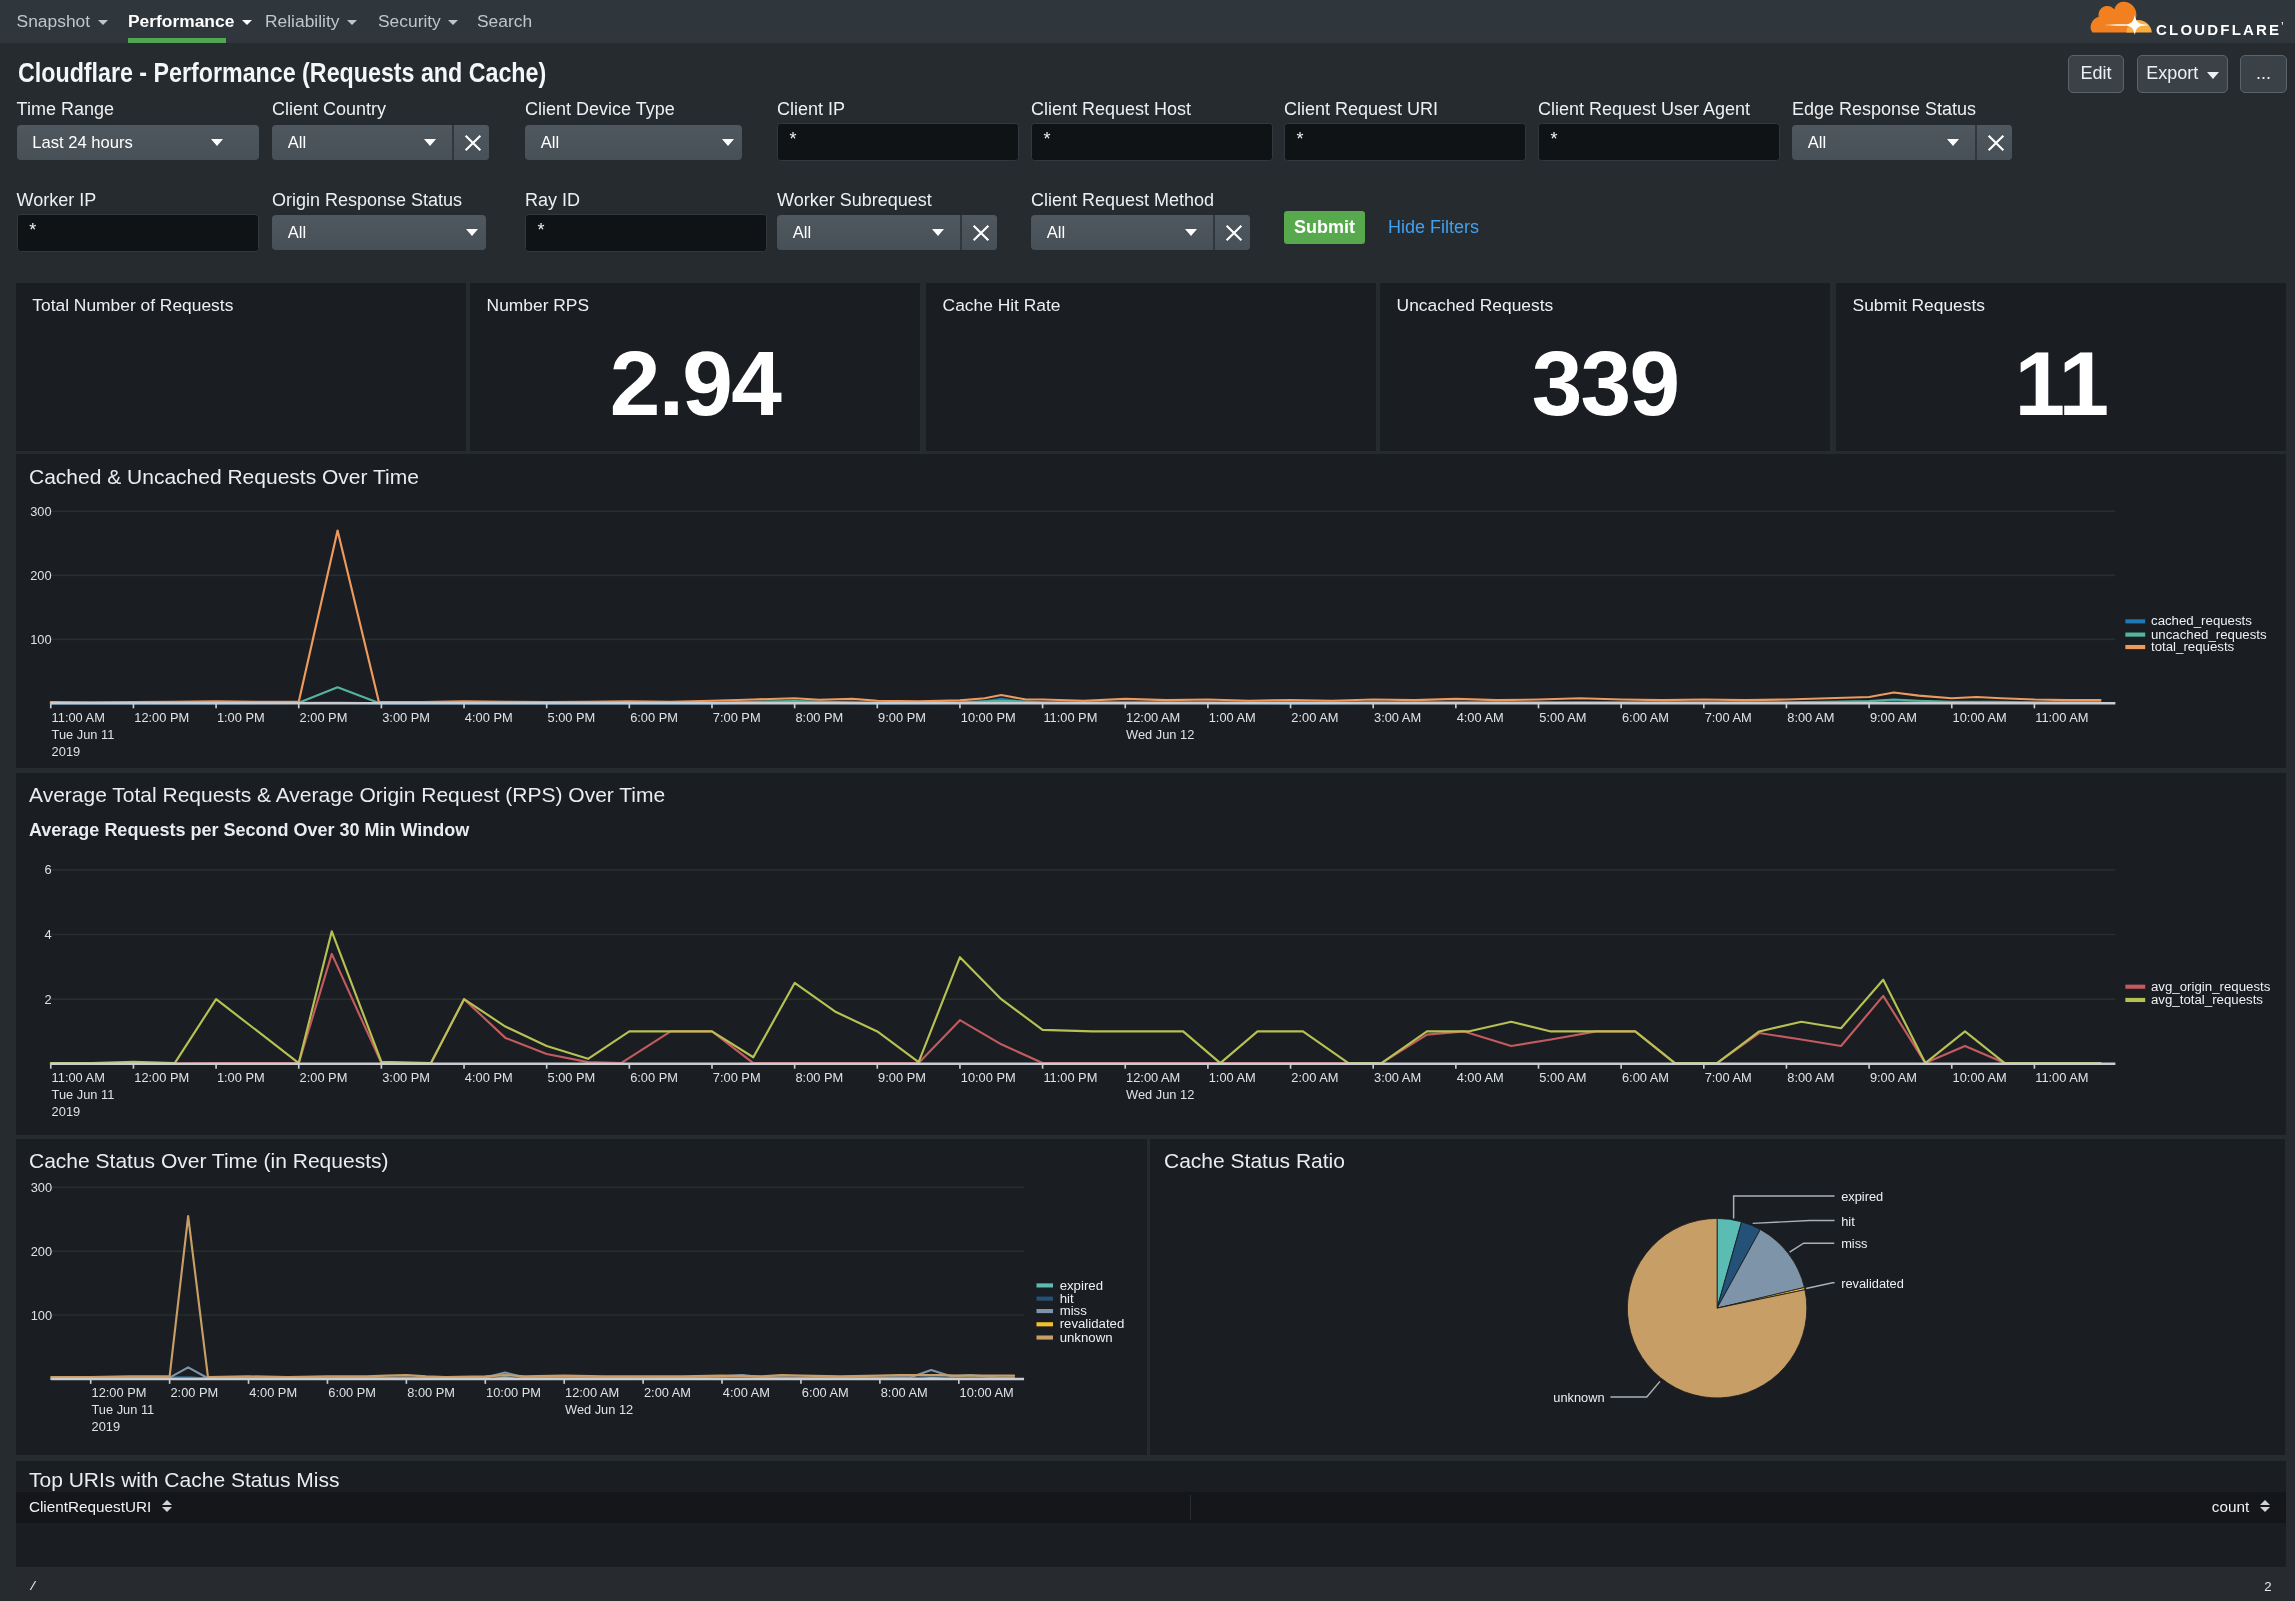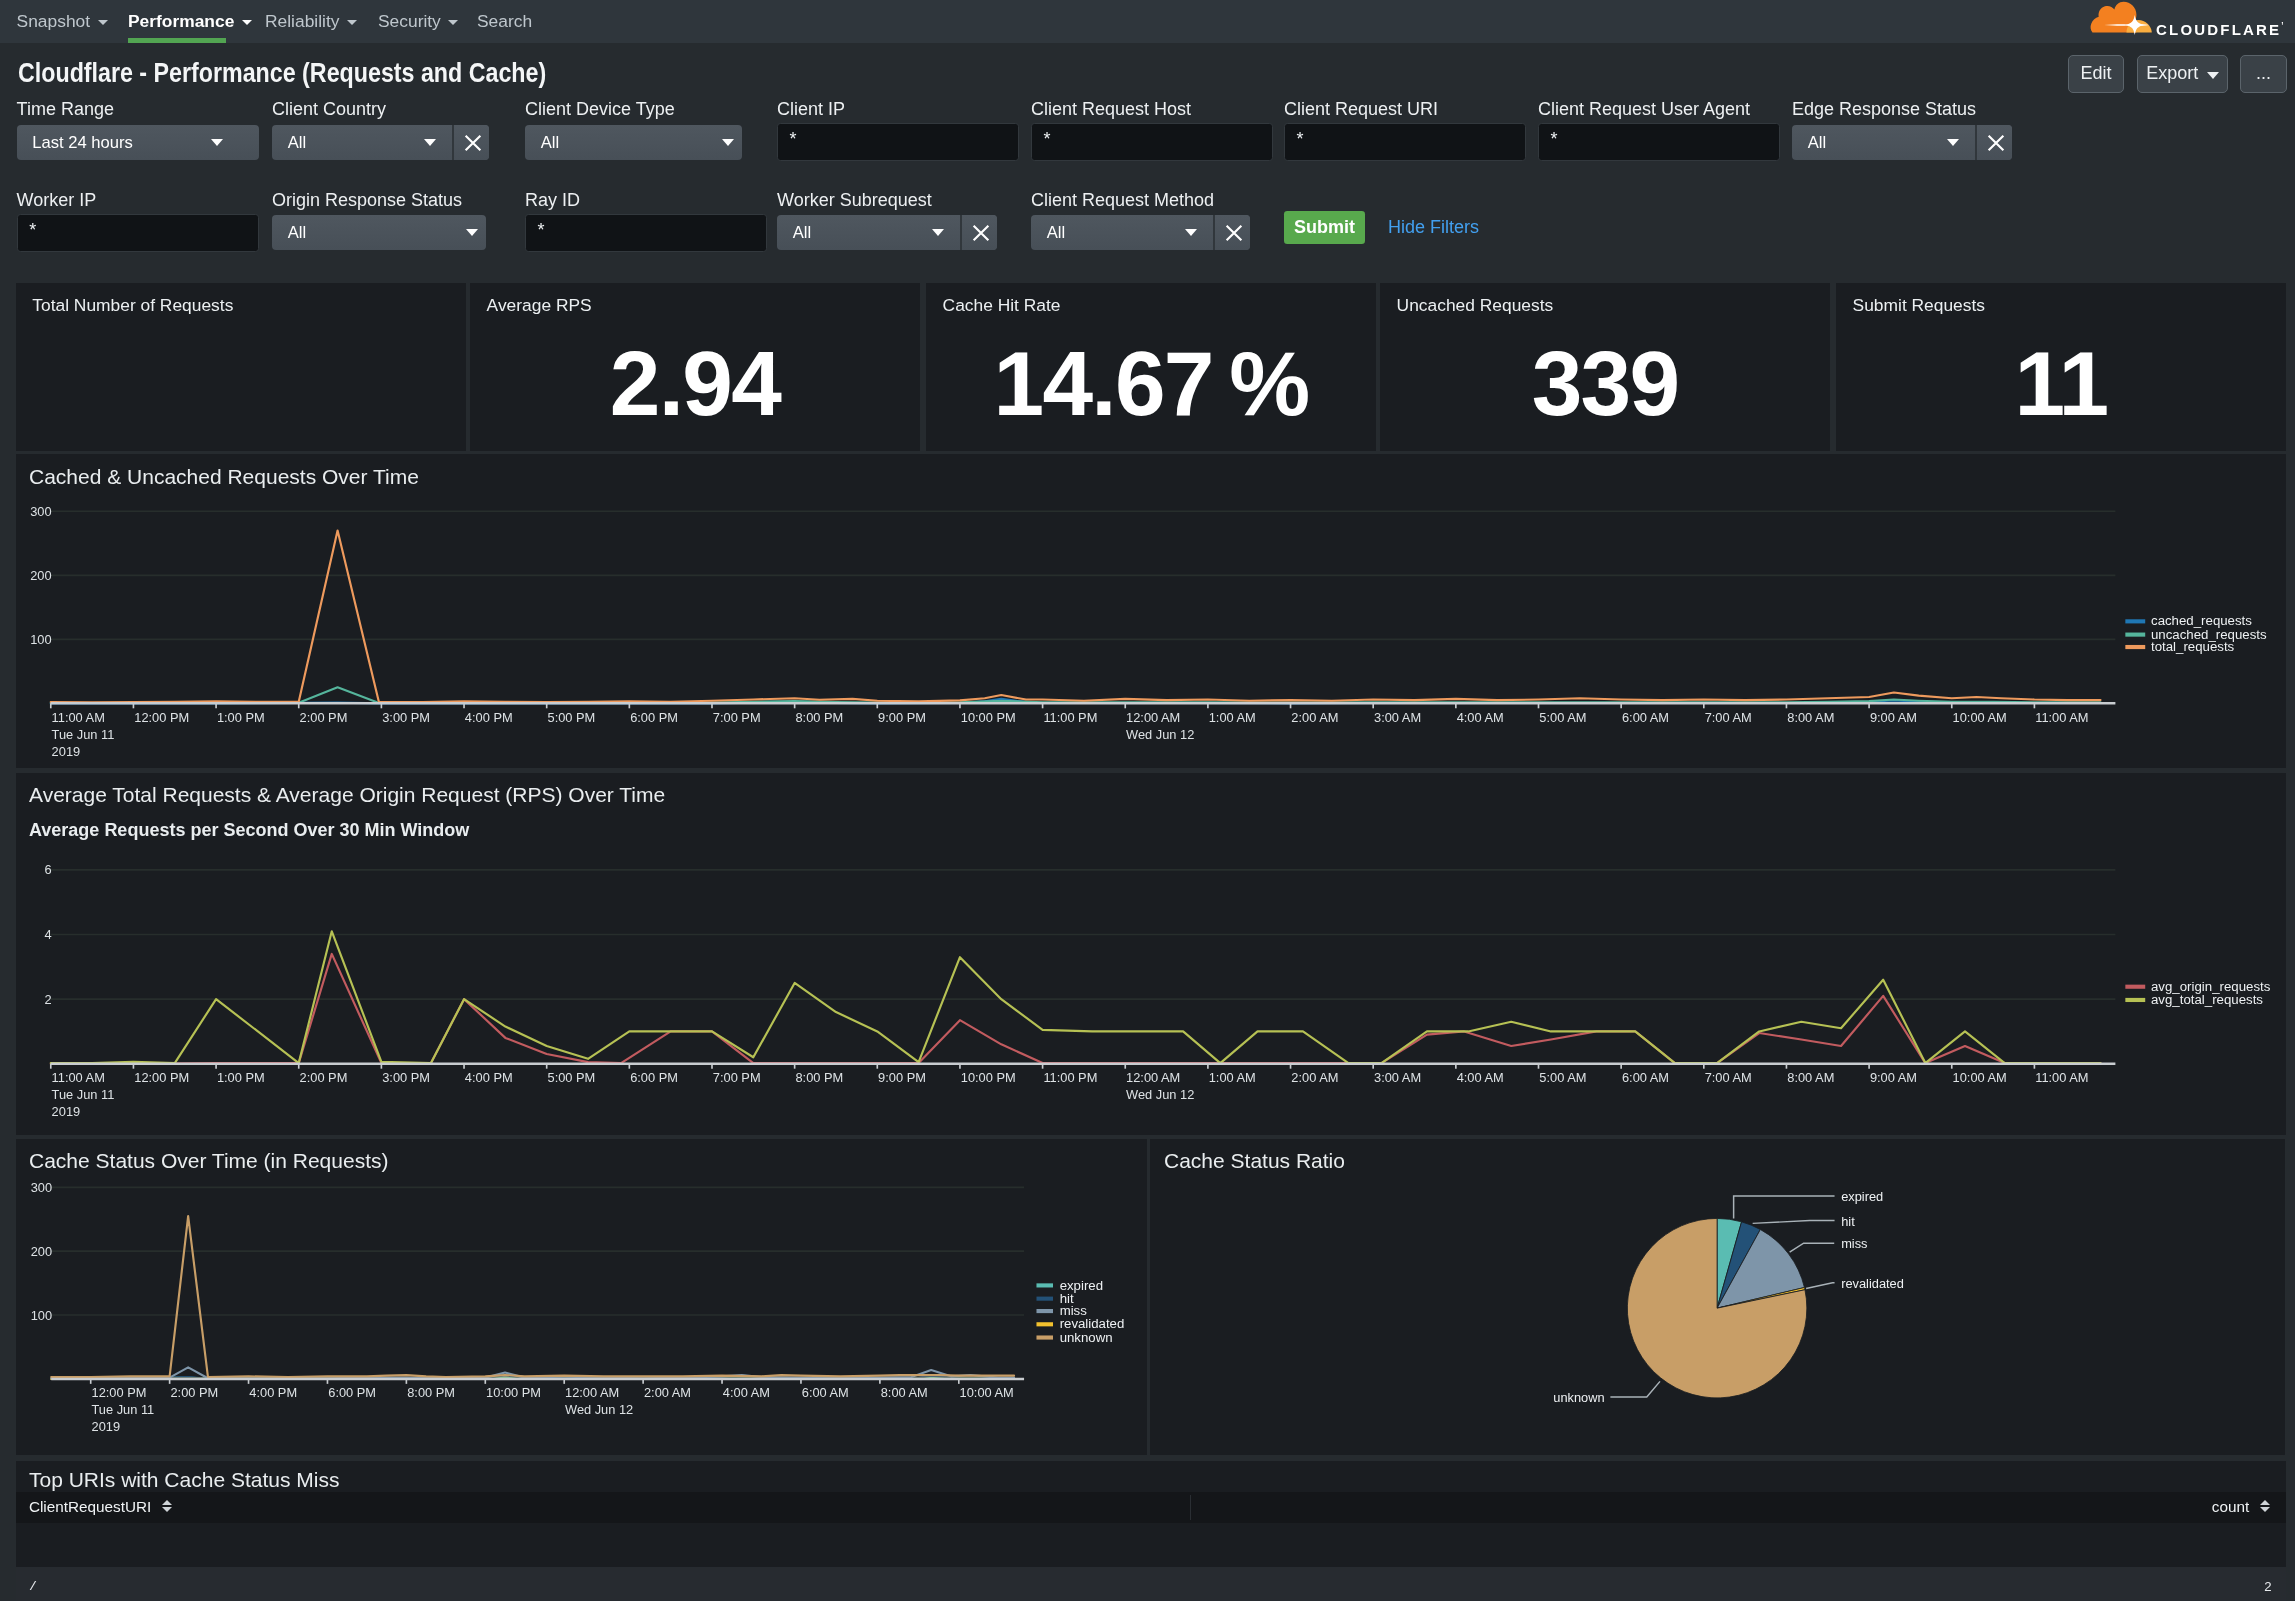--- a/index.html
+++ b/index.html
@@ -122,26 +122,25 @@
     <svg width="18" height="18" viewBox="0 0 22 22">
       <path d="M2 2 L20 20 M20 2 L2 20" stroke="#fff" stroke-width="2.6"></path>
     </svg>
   </div>
 <div class="submit">Submit</div>
 <div class="hidef">Hide Filters</div>
 <div class="panel" style="left:15.7px;top:283px;width:450px;height:168px">
     <div class="kpilab">Total Number of Requests</div>
   </div>
 <div class="panel" style="left:470px;top:283px;width:450px;height:168px">
-    <div class="kpilab">Average RPS</div>
+    <div class="kpilab">Number RPS</div>
     <div class="kpival">2.94</div>
   </div>
 <div class="panel" style="left:926px;top:283px;width:450px;height:168px">
     <div class="kpilab">Cache Hit Rate</div>
-    <div class="kpival">14.67 %</div>
   </div>
 <div class="panel" style="left:1380px;top:283px;width:450px;height:168px">
     <div class="kpilab">Uncached Requests</div>
     <div class="kpival">339</div>
   </div>
 <div class="panel" style="left:1836px;top:283px;width:450px;height:168px">
     <div class="kpilab">Submit Requests</div>
     <div class="kpival">11</div>
   </div>
 <div class="panel" style="left:15.7px;top:454px;width:2270px;height:314px"></div>

